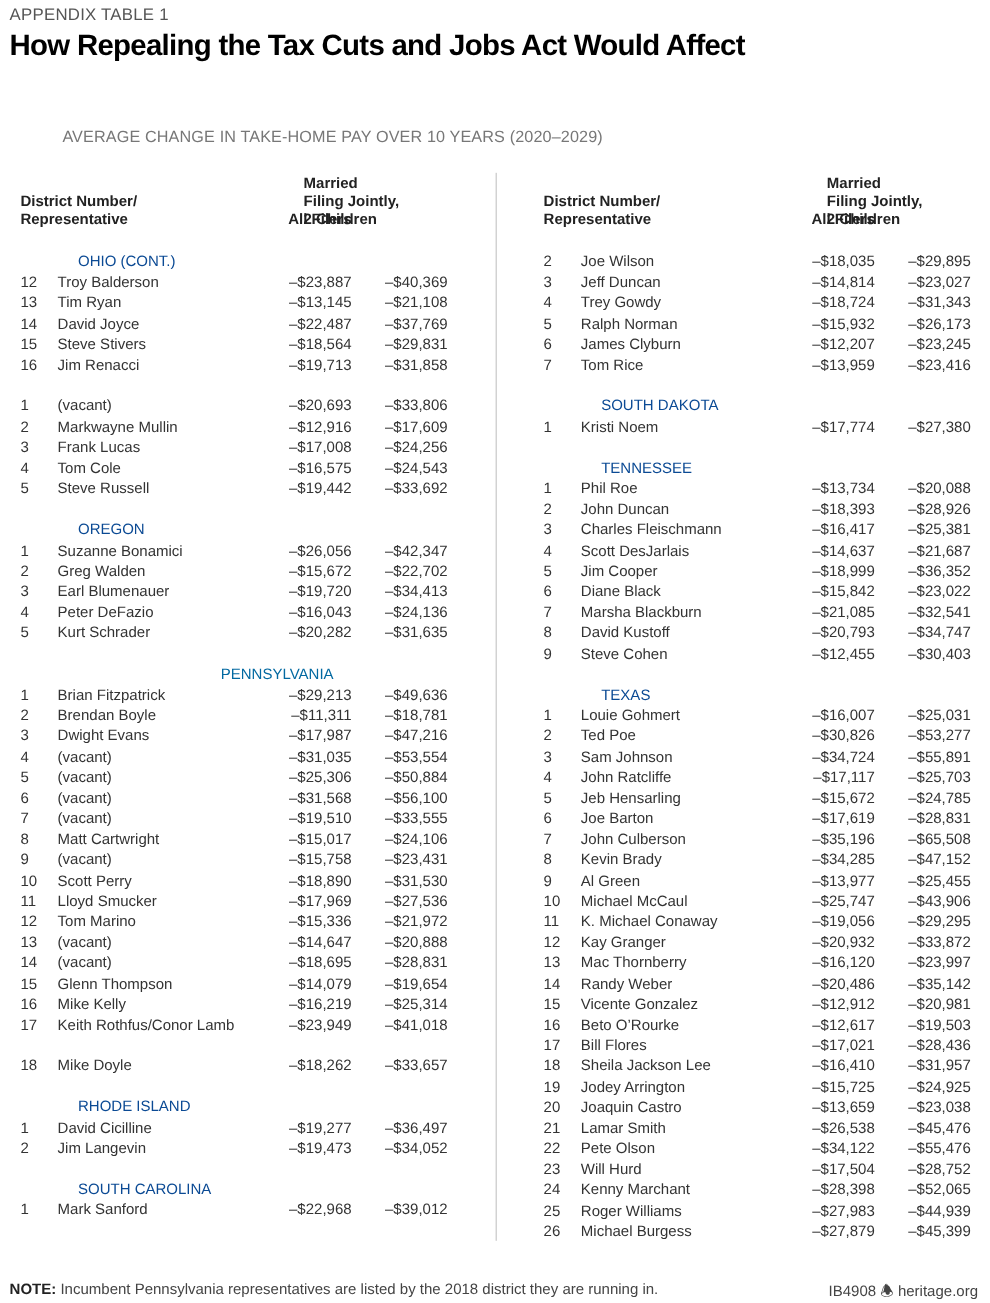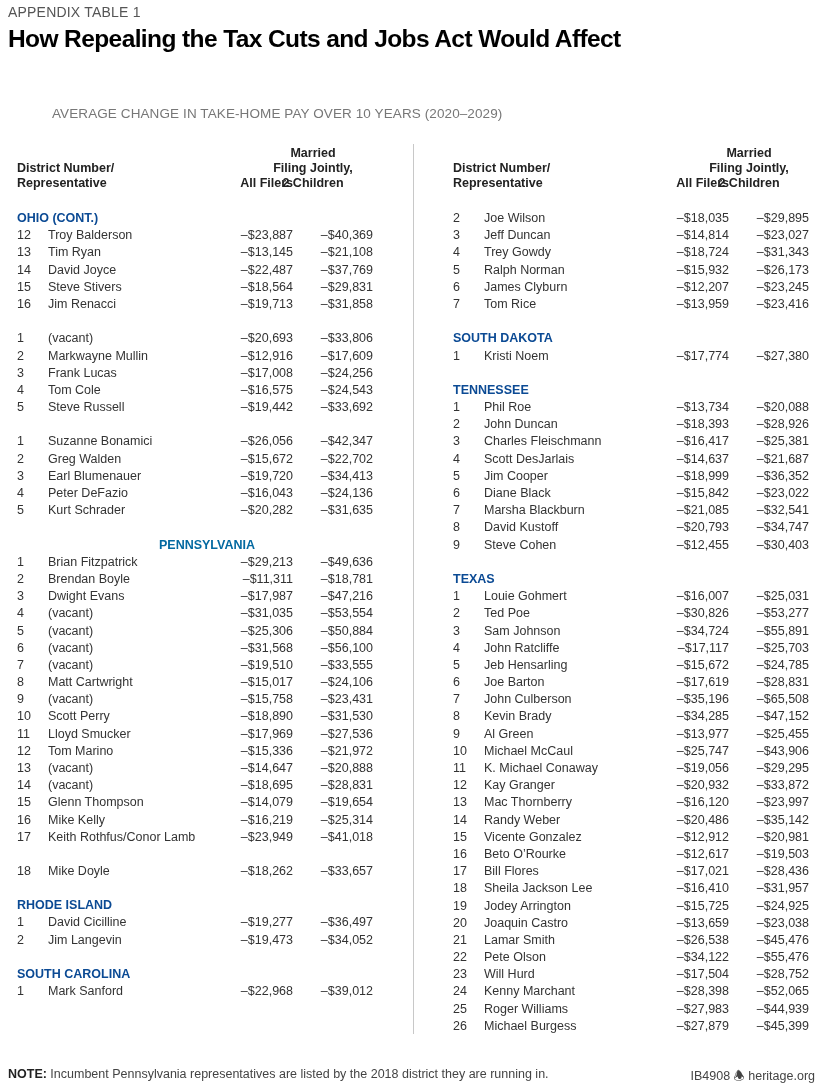--- a/index.html
+++ b/index.html
@@ -7,23 +7,23 @@
   .eyebrow { position:absolute; left:8px; top:4px; font-size:14px; color:#555; letter-spacing:0.2px; }
   .title { position:absolute; left:8px; top:24px; font-size:24.5px; font-weight:bold; color:#000000; line-height:30px; letter-spacing:-0.6px; width:800px; }
   .subtitle { position:absolute; left:8px; top:106px; font-size:13.5px; color:#777; letter-spacing:0.1px;margin-left:44px; }
   .divider { position:absolute; left:413px; top:144px; width:1px; height:890px; background:#c8c8c8; }
   .col { position:absolute; top:146px; width:380px; }
   .col.left { left:17px; }
   .col.right { left:453px; }
   .hdr { position:relative; height:60px; font-weight:bold; font-size:12.5px; color:#222; line-height:15px; }
   .hdr .rep { position:absolute; left:0; top:15px; width:150px; }
   .hdr .all { position:absolute; right:104px; top:30px; text-align:right; }
-  .hdr .mfj { position:absolute; right:24px; top:0; text-align:center; width:120px; }
+  .hdr .mfj { position:absolute; right:24px; top:0; text-align:left; width:120px; }
   .gap-first { height:4px; }
-  .state { color:#0b4a94; font-weight:bold; font-size:12.5px; height:17.2px; line-height:17.2px; }
+  .state { color:#0b4a94; font-weight:normal; font-size:12.5px; height:17.2px; line-height:17.2px;margin-left:48px; }
   .row { position:relative; height:17.2px; line-height:17.2px; font-size:12.5px; color:#333; }
   .row.tall { height:34px; }
   .row .num { position:absolute; left:0; top:0; }
   .row .name { position:absolute; left:31px; top:0; width:150px; line-height:15.5px; padding-top:1px; }
   .row .all { position:absolute; right:104px; top:0; text-align:right; }
   .row .mfj { position:absolute; right:24px; top:0; text-align:right; }
   .spacer { height:17.2px; }
   .note { position:absolute; left:8px; top:1067px; font-size:12.5px; color:#444; }
   .note b { color:#222; }
   .source { position:absolute; right:10px; top:1067px; font-size:12.5px; color:#444; }
@@ -110,20 +110,21 @@
         <span class="all">–$16,575</span>
         <span class="mfj">–$24,543</span>
       </div>
       <div class="row">
         <span class="num">5</span>
         <span class="name">Steve Russell</span>
         <span class="all">–$19,442</span>
         <span class="mfj">–$33,692</span>
       </div>
       <div class="spacer"></div>
+      <div class="state" style="color: rgb(11, 74, 148);">OREGON</div>
       <div class="row">
         <span class="num">1</span>
         <span class="name">Suzanne Bonamici</span>
         <span class="all">–$26,056</span>
         <span class="mfj">–$42,347</span>
       </div>
       <div class="row">
         <span class="num">2</span>
         <span class="name">Greg Walden</span>
         <span class="all">–$15,672</span>

